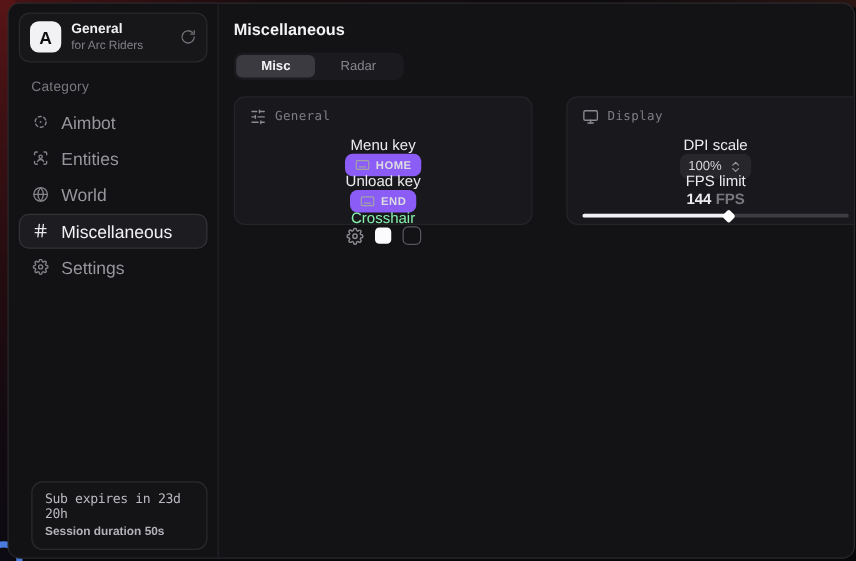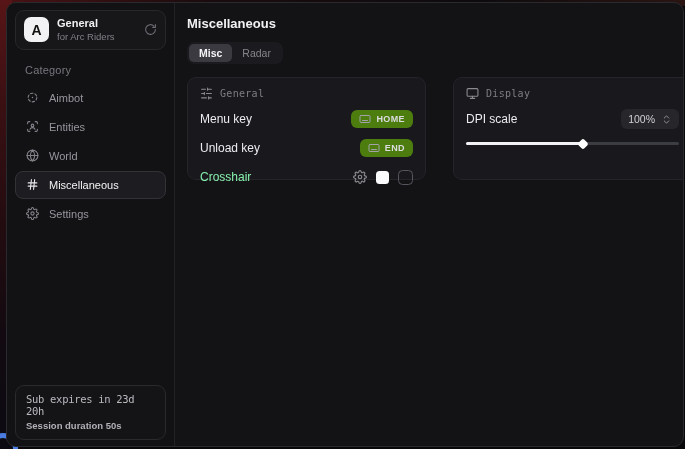--- a/index.html
+++ b/index.html
@@ -51,70 +51,70 @@
   .brand-title { font-size:11px; font-weight:bold; color:#f0f0f2; }
   .brand-sub { font-size:9.5px; color:#818187; }
   .brand-refresh { color:#6e6e74; display:flex; cursor:pointer; }
 
   .category-label {
     font-size:11px; color:#77777d; margin:14px 0 8px 10px; letter-spacing:.2px;
   }
   .side-item {
     height:28px; display:flex; align-items:center; gap:10px;
     padding:0 10px; margin-bottom:1px; border-radius:8px;
-    color:#96969c; font-size:11px; cursor:pointer; border:1px solid transparent;
+    color:#96969c; font-size:14px; cursor:pointer; border:1px solid transparent;
   }
   .side-item .icn { display:flex; color:#83838a; }
   .side-item.active {
     background:#1d1d21; border-color:#323237; color:#f2f2f4;
   }
   .side-item.active .icn { color:#e8e8ec; }
 
   .sub-card {
-    position:absolute; left:8px; right:8px; bottom:6px;
+    position:absolute; left:18px; right:8px; bottom:6px;
     border:1px solid #2a2a2e; background:#141417; border-radius:9px;
     padding:7px 10px 8px;
   }
   .sub-line1 { font-size:10.5px; color:#b9b9bf; letter-spacing:-0.3px; }
   .sub-line2 { font-size:9.5px; color:#b2b2b8; font-weight:bold; margin-top:3px; }
 
   
   .main { flex:1; padding:13px 12px; position:relative; }
   .page-title { font-size:13px; font-weight:bold; color:#f2f2f4; }
 
   .tabs {
     display:inline-flex; background:#1b1b1f; border-radius:7px;
     padding:2px; margin-top:11px; align-items:center;
   }
   .tab {
-    font-size:10.5px; padding:3px 10px; border-radius:5px;
+    font-size:10.5px; padding:3px 20px; border-radius:5px;
     color:#85858b; cursor:pointer;
   }
   .tab.active { background:#3a3a40; color:#f4f4f6; font-weight:bold; }
 
   .panels { display:flex; gap:27px; margin-top:13px; }
   .card {
     width:239px; height:103px; background:#19191d;
     border:1px solid #242429; border-radius:9px; padding:9px 12px 10px;
   }
   .card-head {
     display:flex; align-items:center; gap:7px;
     color:#7d7d84; font-size:10px; letter-spacing:.3px;
   }
   .card-head .icn { display:flex; color:#8a8a91; }
   .row {
     display:flex; align-items:center; justify-content:space-between;
-    margin-top:9px; height:20px;
+    margin-top:9px; height:20px;flex-direction:column;
   }
   .row-label { font-size:12px; color:#ececef; font-weight:500; }
   .row-label.dim { color:#86efac; }
 
   .key-btn {
     display:inline-flex; align-items:center; gap:5px;
-    background:#4d7c0f; border-radius:6px; padding:3px 8px;
+    background:#8b5cf6; border-radius:6px; padding:3px 8px;
     font-size:9px; font-weight:bold; letter-spacing:.4px; color:#dcdce0;
     cursor:pointer;
   }
   .key-btn .icn { display:flex; color:#a2a2a8; }
 
   .select-btn {
     display:inline-flex; align-items:center; gap:6px;
     background:#26262b; border-radius:6px; padding:4px 7px;
     font-size:10.5px; color:#d2d2d7; cursor:pointer;
   }
@@ -326,20 +326,24 @@
             <span>100%</span>
             <span class="icn">
               <svg width="11" height="11" viewBox="0 0 24 24" fill="none" stroke="currentColor" stroke-width="2" stroke-linecap="round" stroke-linejoin="round">
                   <path d="m7 15 5 5 5-5"></path>
                   <path d="m7 9 5-5 5 5"></path>
                 </svg>
             </span>
           </span>
         </div>
 
+        <div class="row">
+          <span class="row-label">FPS limit</span>
+          <span class="fps-value"><span>144</span><span class="fps-unit"> FPS</span></span>
+        </div>
 
         <div class="slider">
           <div class="slider-track"></div>
           <div class="slider-fill" style="width: 55%;"></div>
           <div class="slider-thumb" style="left: 55%;"></div>
         </div>
       </div>
 
     </div>
   </div>

